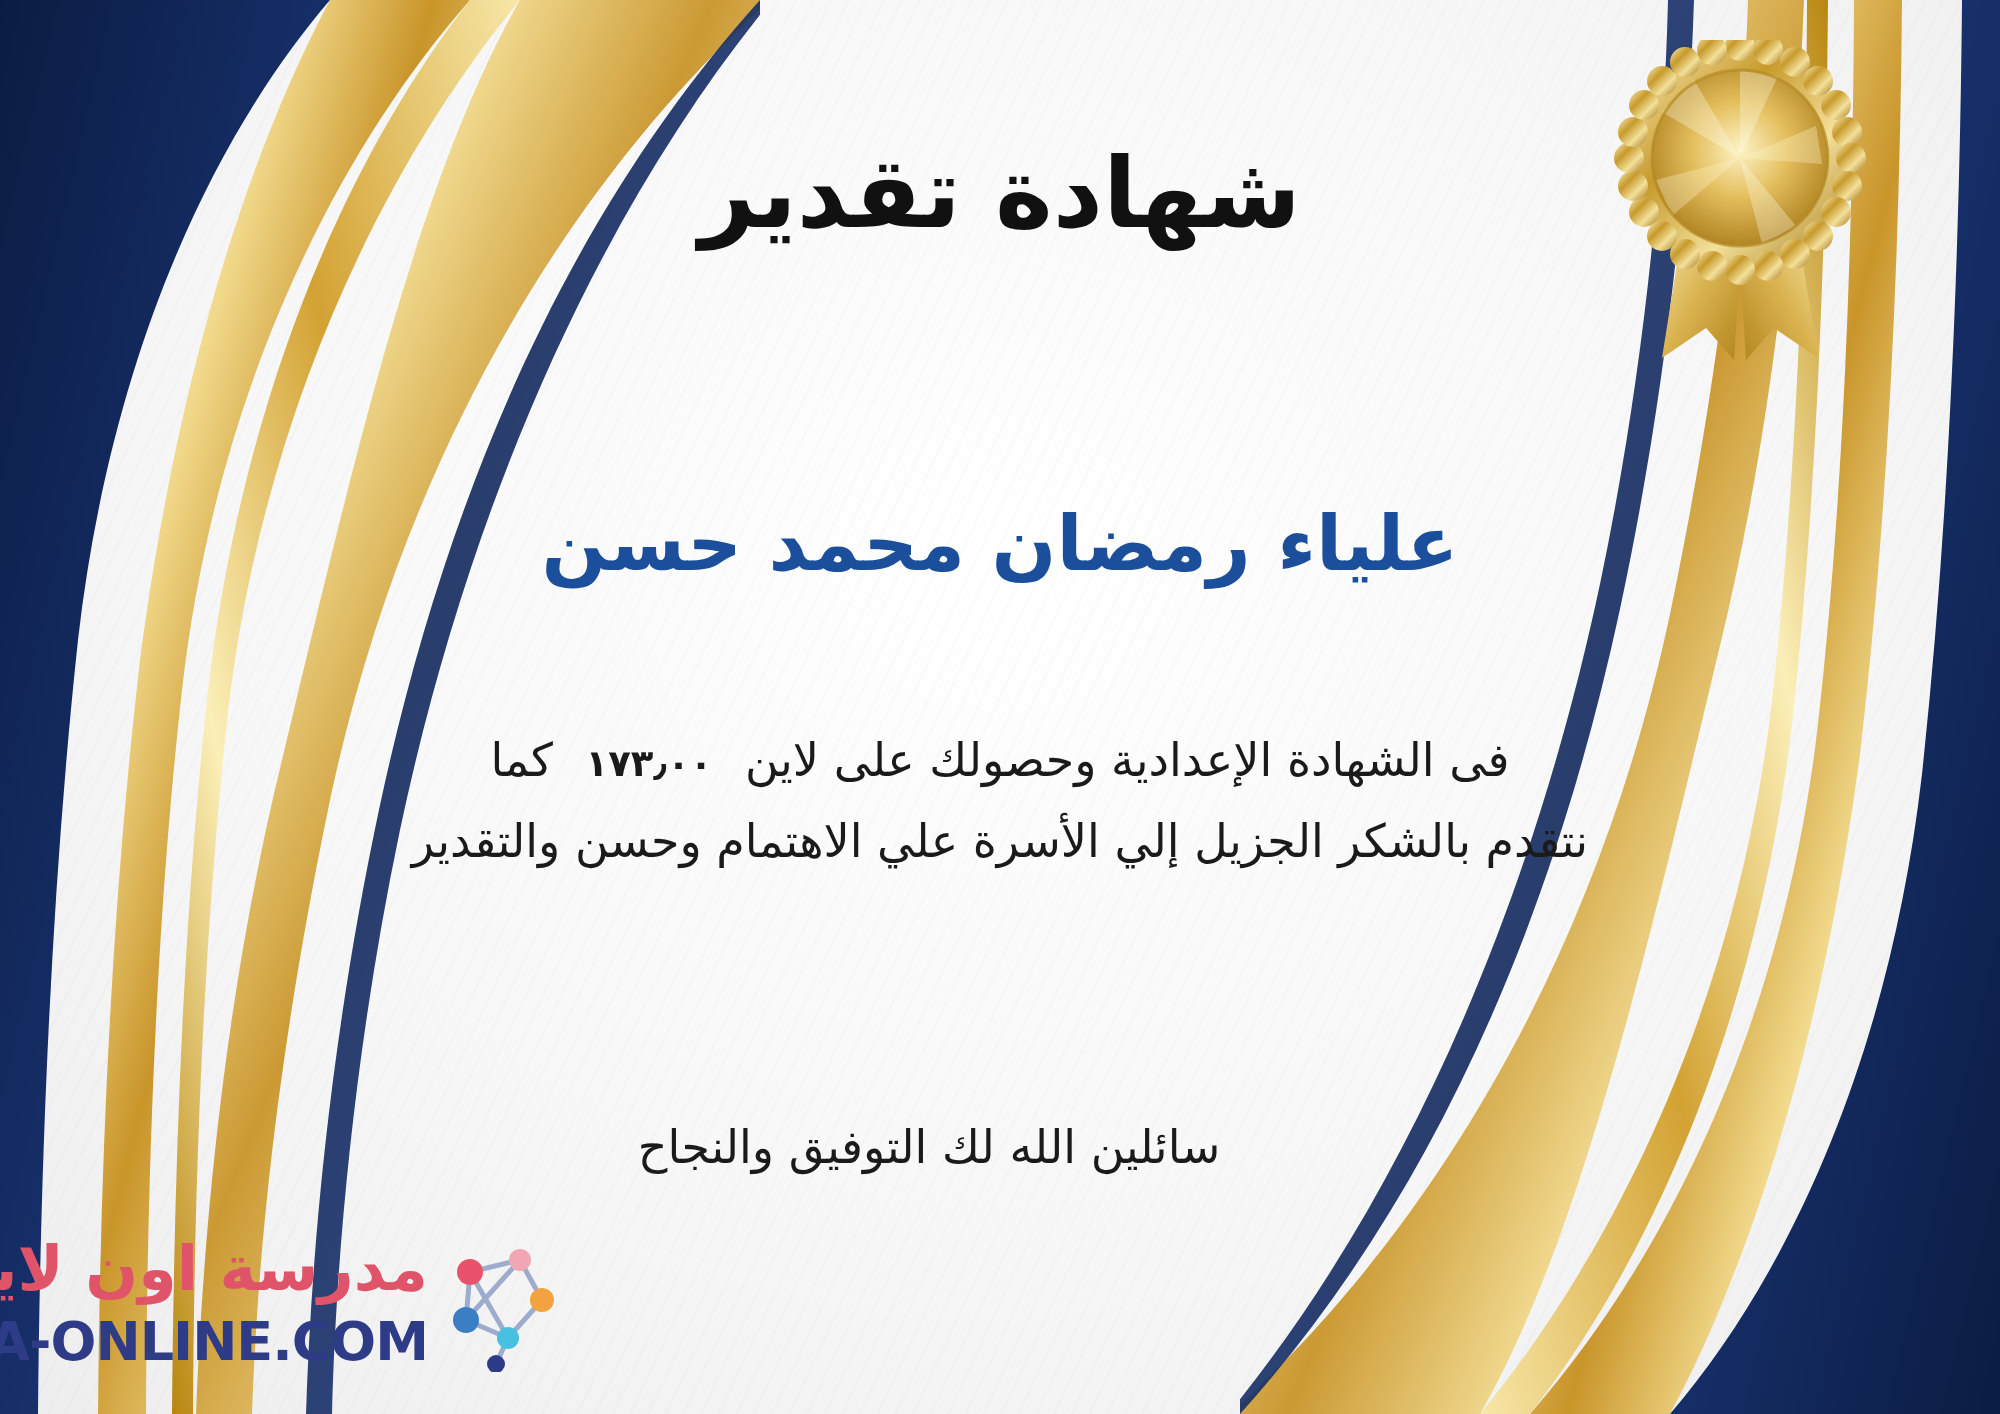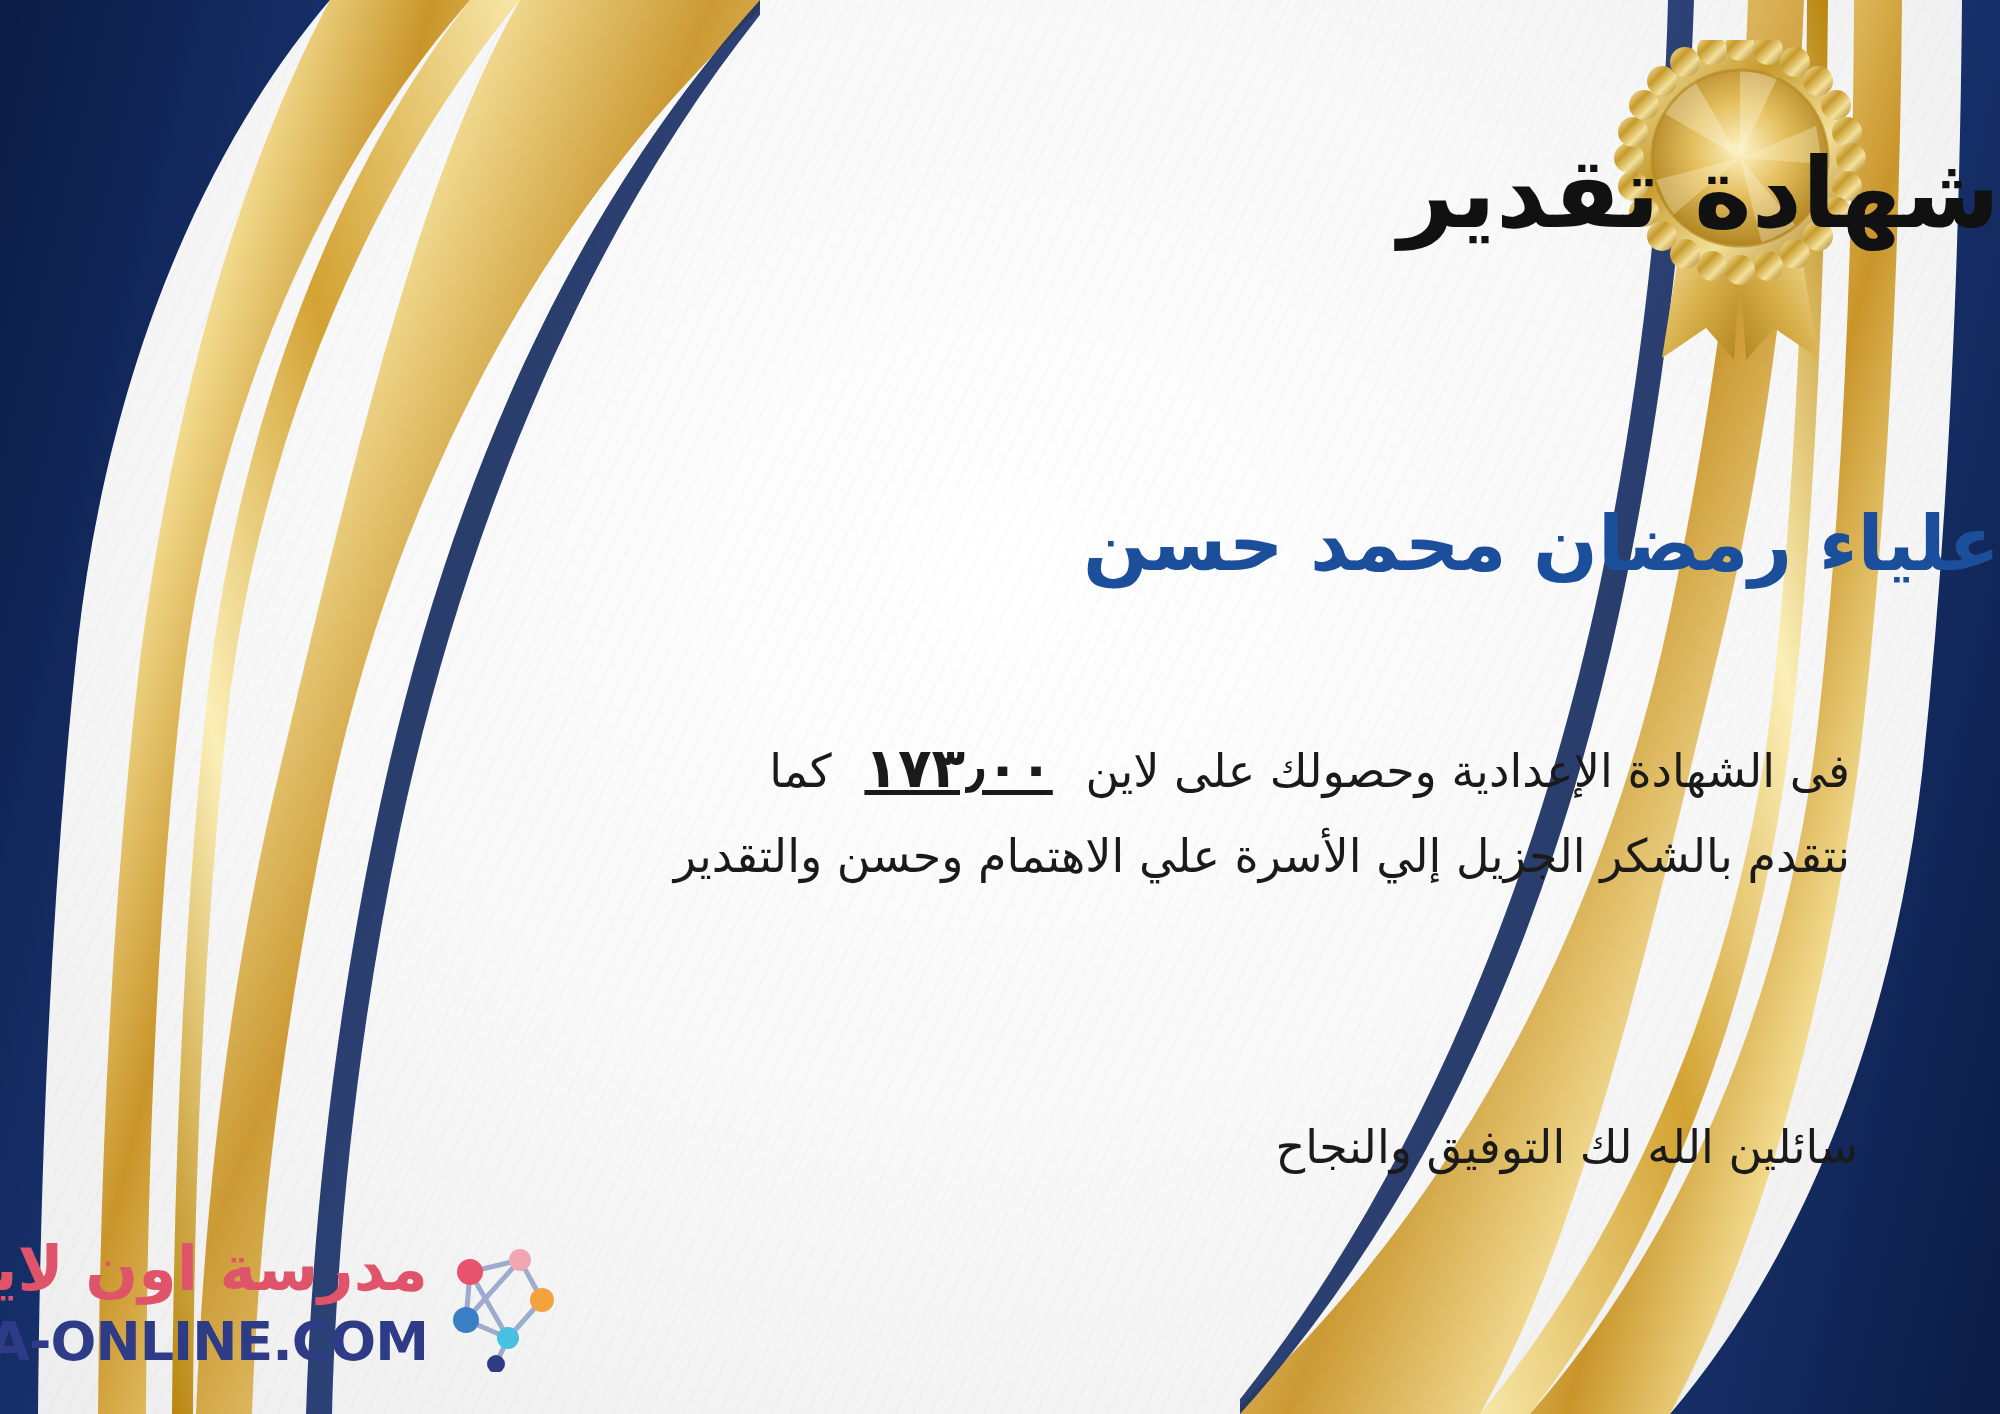--- a/index.html
+++ b/index.html
@@ -48,21 +48,21 @@
   }
 
   
   .content {
     position: absolute;
     top: 0;
     left: 0;
     width: 2000px;
     height: 1414px;
     direction: rtl;
-    text-align: right;
+    text-align: center;
   }
 
   .title {
     position: absolute;
     top: 140px;
     left: 0;
     width: 2000px;
     font-size: 98px;
     font-weight: 700;
     color: #111111;
@@ -91,25 +91,24 @@
     color: #1a1a1a;
     line-height: 1.75;
     direction: rtl;
   }
 
   .body-line {
     display: block;
   }
 
   .score {
-    font-size: 55px;
+    font-size: 37px;
     font-weight: 700;
     letter-spacing: 2px;
     padding: 0 18px;
-    text-decoration: underline;
   }
 
   .closing {
     position: absolute;
     top: 1120px;
     left: 0;
     width: 1858px;
     font-size: 46px;
     color: #1a1a1a;
   }

